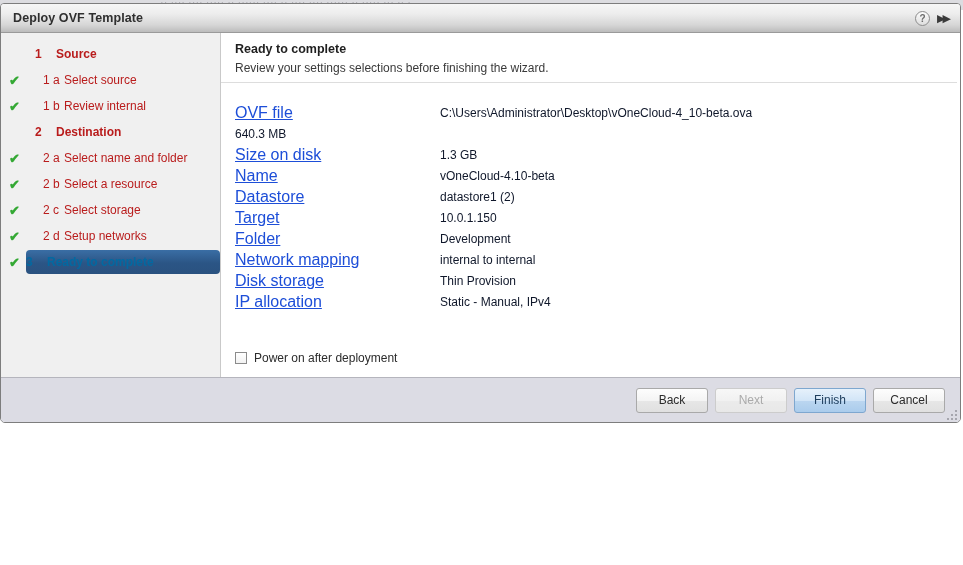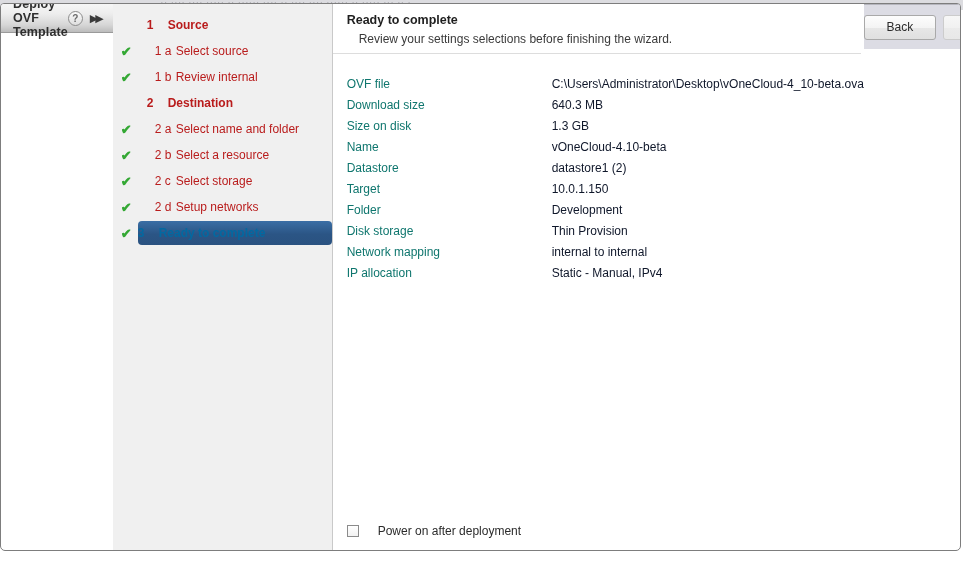--- a/index.html
+++ b/index.html
@@ -32,27 +32,27 @@
     color: #8a8a90;
     white-space: nowrap;
     opacity: .55;
   }
 
   
   .dialog {
     position: absolute;
     left: 0; top: 3px;
     width: 961px;
-    height: 548px;
+    height: 420px;
     border: 1px solid #7d7d7d;
     border-radius: 4px 4px 5px 5px;
     box-sizing: border-box;
     background: #ffffff;
     display: flex;
-    flex-direction: row;
+    flex-direction: column;
     overflow: hidden;
   }
 
   
   .titlebar {
     height: 29px;
     flex: 0 0 29px;
     background: linear-gradient(to bottom, #f6f6f6 0%, #ededed 35%, #d6d6d6 75%, #bcbcbc 100%);
     border-bottom: 1px solid #9a9a9a;
     display: flex;
@@ -179,56 +179,57 @@
   }
   .content-title {
     font-size: 12.5px;
     font-weight: bold;
     color: #1f1f1f;
     margin: 0 0 5px 0;
   }
   .content-sub {
     font-size: 12px;
     color: #3a3a3a;
-    margin: 0 0 7px 12px;
+    margin: 0 0 7px 0;
   }
   .head-rule {
     height: 1px;
     background: #dddddd;
     margin: 0 3px 0 0;
   }
 
   .summary {
     padding: 19px 0 0 14px;
     flex: 1 1 auto;
   }
   .summary-row {
     display: flex;
     height: 21px;
     align-items: center;
   }
   .summary-label {
     width: 205px;
     flex: 0 0 205px;
-    font-size: 12px;
-    color: #0f766e;
+    font-size: 16px;
+    color: #1d4ed8;
+    text-decoration: underline;
   }
   .summary-value {
     font-size: 12px;
     color: #0f172a;
     white-space: nowrap;
   }
 
   .content-foot {
     padding: 0 0 12px 14px;
   }
   .checkbox-row {
     display: flex;
     align-items: center;
-    gap: 19px;
+    gap: 7px;
     cursor: pointer;
   }
   .checkbox-box {
     width: 12px; height: 12px;
     border: 1px solid #8b8b8b;
     background: linear-gradient(to bottom, #ffffff, #f2f2f2);
     box-sizing: border-box;
     flex: 0 0 12px;
   }
   .checkbox-label {
@@ -366,21 +367,20 @@
       <div class="head-rule"></div>
 
       <div class="summary">
 
         <div class="summary-row">
           <div class="summary-label">OVF file</div>
           <div class="summary-value">C:\Users\Administrator\Desktop\vOneCloud-4_10-beta.ova</div>
         </div>
 
         <div class="summary-row">
-          <div class="summary-label">Download size</div>
           <div class="summary-value">640.3 MB</div>
         </div>
 
         <div class="summary-row">
           <div class="summary-label">Size on disk</div>
           <div class="summary-value">1.3 GB</div>
         </div>
 
         <div class="summary-row">
           <div class="summary-label">Name</div>
@@ -396,27 +396,27 @@
           <div class="summary-label">Target</div>
           <div class="summary-value">10.0.1.150</div>
         </div>
 
         <div class="summary-row">
           <div class="summary-label">Folder</div>
           <div class="summary-value">Development</div>
         </div>
 
         <div class="summary-row">
+          <div class="summary-label">Network mapping</div>
+          <div class="summary-value">internal to internal</div>
+        </div>
+
+        <div class="summary-row">
           <div class="summary-label">Disk storage</div>
           <div class="summary-value">Thin Provision</div>
-        </div>
-
-        <div class="summary-row">
-          <div class="summary-label">Network mapping</div>
-          <div class="summary-value">internal to internal</div>
         </div>
 
         <div class="summary-row">
           <div class="summary-label">IP allocation</div>
           <div class="summary-value">Static - Manual, IPv4</div>
         </div>
 
       </div>
 
       <div class="content-foot">

